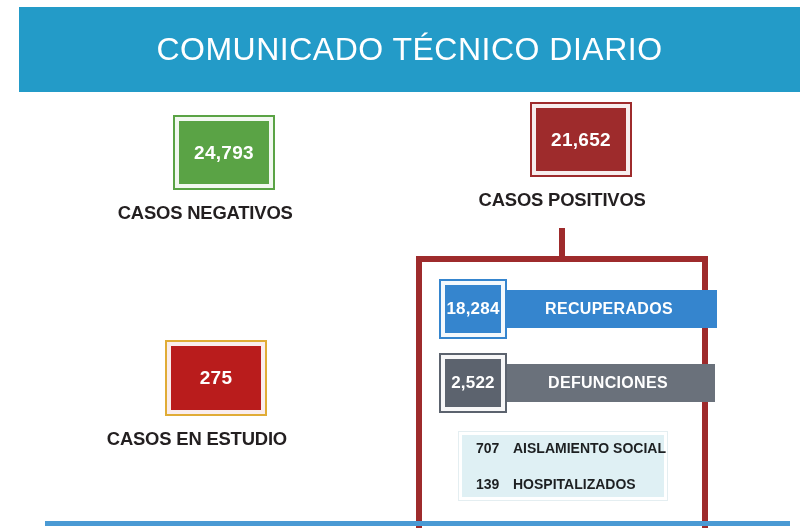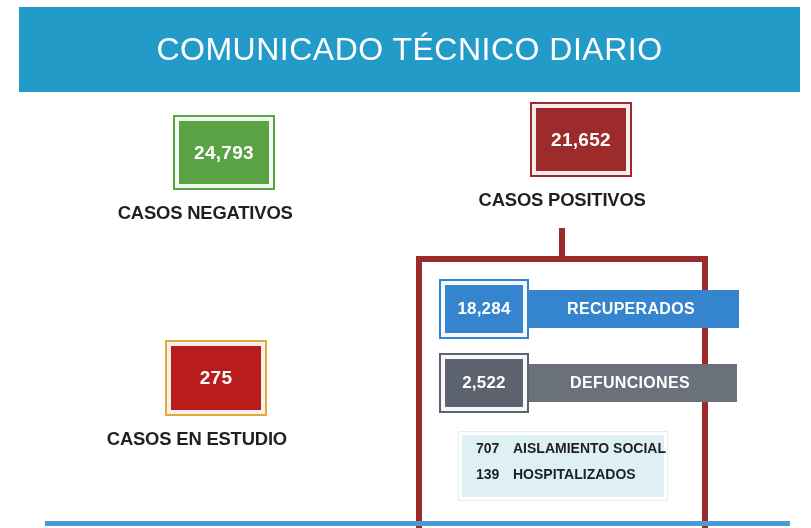--- a/index.html
+++ b/index.html
@@ -122,21 +122,21 @@
   }
 
   
   .breakdown-row {
     position: absolute;
     display: flex;
     align-items: center;
   }
   .bd-chip {
     box-sizing: border-box;
-    width: 86px;
+    width: 64px;
     height: 56px;
     display: flex;
     align-items: center;
     justify-content: center;
     border: 4px solid rgba(255,255,255,0.95);
     z-index: 2;
     position: relative;
   }
   .bd-chip-value {
     color: #ffffff;
@@ -175,21 +175,21 @@
     left: 459px;
     top: 432px;
     width: 208px;
     height: 68px;
     background: #dff0f4;
     border: 3px solid #ffffff;
     box-shadow: 0 0 0 1px #e4eef1;
     box-sizing: border-box;
     display: flex;
     flex-direction: column;
-    justify-content: flex-start;
+    justify-content: space-between;
     padding: 0 14px;
   }
   .info-line {
     display: flex;
     align-items: baseline;
     color: #1d2022;
     font-size: 14px;
     font-weight: 700;
     margin: 5px 0;
     white-space: nowrap;

